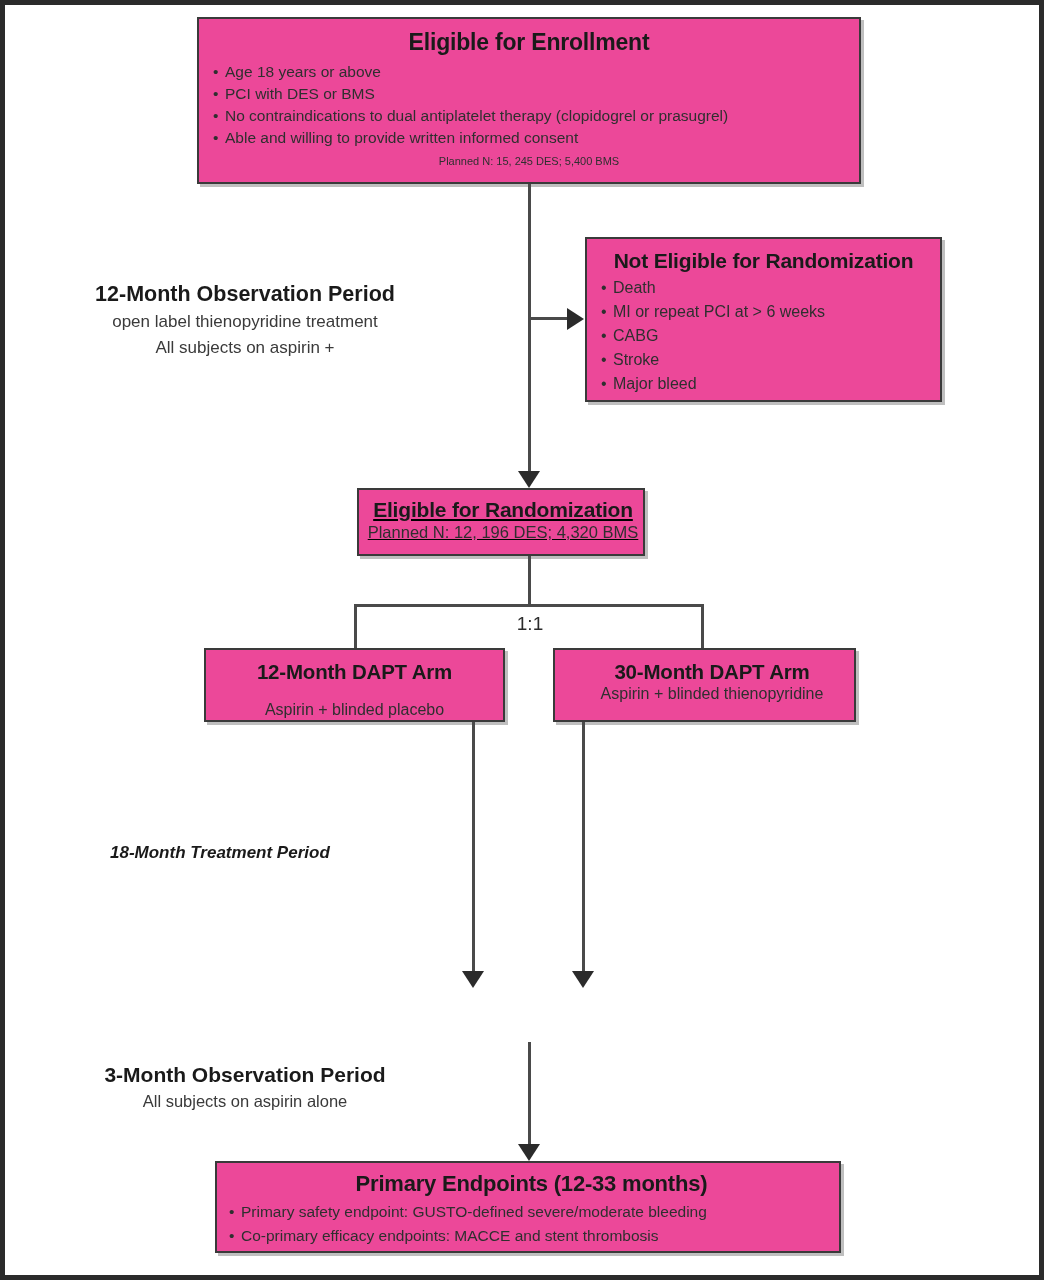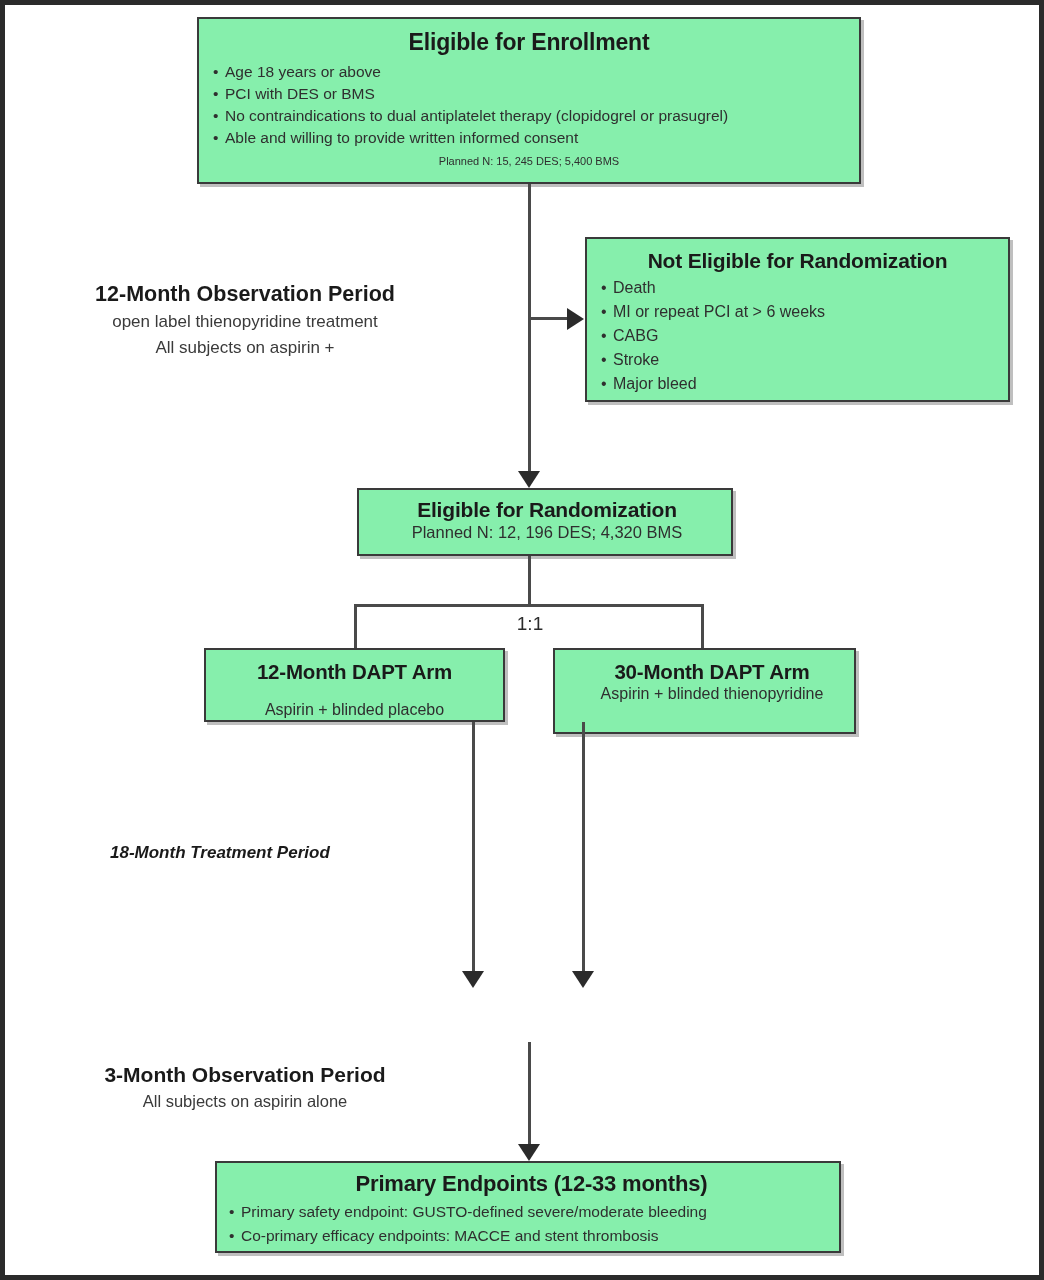--- a/index.html
+++ b/index.html
@@ -16,21 +16,21 @@
     height: 1280px;
     background: #ffffff;
     box-sizing: border-box;
     border: 5px solid #2b2b2b;
     overflow: hidden;
   }
   
   .box {
     position: absolute;
     box-sizing: border-box;
-    background: #86efac;
+    background: #ec4899;
     border: 2px solid #3a3a3a;
     box-shadow: 3px 3px 0 0 #bfbfbf;
   }
   .box .title {
     text-align: center;
     font-weight: bold;
     color: #1a1a1a;
     letter-spacing: -0.2px;
   }
   .box ul {
@@ -57,42 +57,43 @@
   
   #box-enrollment {
     left: 192px; top: 12px; width: 664px; height: 167px;
     padding: 10px 10px 0 10px;
   }
   #box-enrollment .title { font-size: 23px; margin-bottom: 5px; }
   #box-enrollment li { font-size: 15.5px; line-height: 22px; }
   #box-enrollment .sub { font-size: 11px; line-height: 22px; margin-top: 1px; }
 
   #box-not-eligible {
-    left: 580px; top: 232px; width: 425px; height: 165px;
+    left: 580px; top: 232px; width: 357px; height: 165px;
     padding: 10px 10px 0 10px;
   }
   #box-not-eligible .title { font-size: 21px; margin-bottom: 3px; }
   #box-not-eligible li { font-size: 16px; line-height: 24px; }
 
   #box-eligible-rand {
-    left: 352px; top: 483px; width: 376px; height: 68px;
+    left: 352px; top: 483px; width: 288px; height: 68px;
     padding: 8px 4px 0 8px;
+    text-decoration: underline;
   }
   #box-eligible-rand .title { font-size: 21px; margin-bottom: 1px; }
   #box-eligible-rand .sub { font-size: 16.5px; }
 
   #box-arm-12 {
     left: 199px; top: 643px; width: 301px; height: 74px;
     padding: 10px 6px 0 6px;
   }
   #box-arm-12 .title { font-size: 20.5px; margin-bottom: 17px; }
   #box-arm-12 .sub { font-size: 16px; text-align: center; }
 
   #box-arm-30 {
-    left: 548px; top: 643px; width: 303px; height: 86px;
+    left: 548px; top: 643px; width: 303px; height: 74px;
     padding: 10px 6px 0 21px;
   }
   #box-arm-30 .title { font-size: 20.5px; margin-bottom: 1px; }
   #box-arm-30 .sub { font-size: 16px; }
 
   #box-endpoints {
     left: 210px; top: 1156px; width: 626px; height: 92px;
     padding: 8px 1px 0 8px;
   }
   #box-endpoints .title { font-size: 22px; margin-bottom: 3px; }

